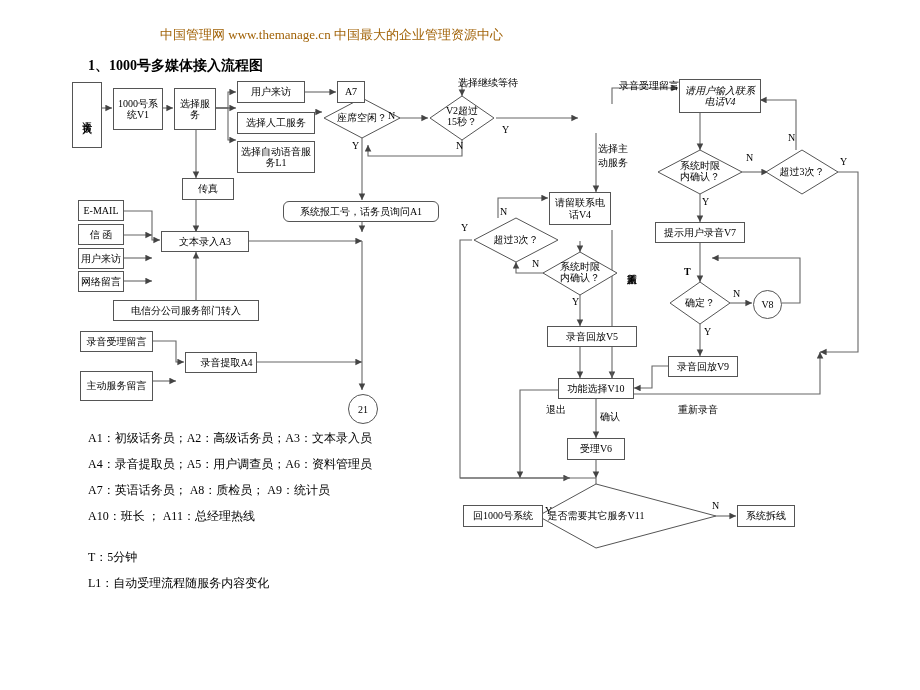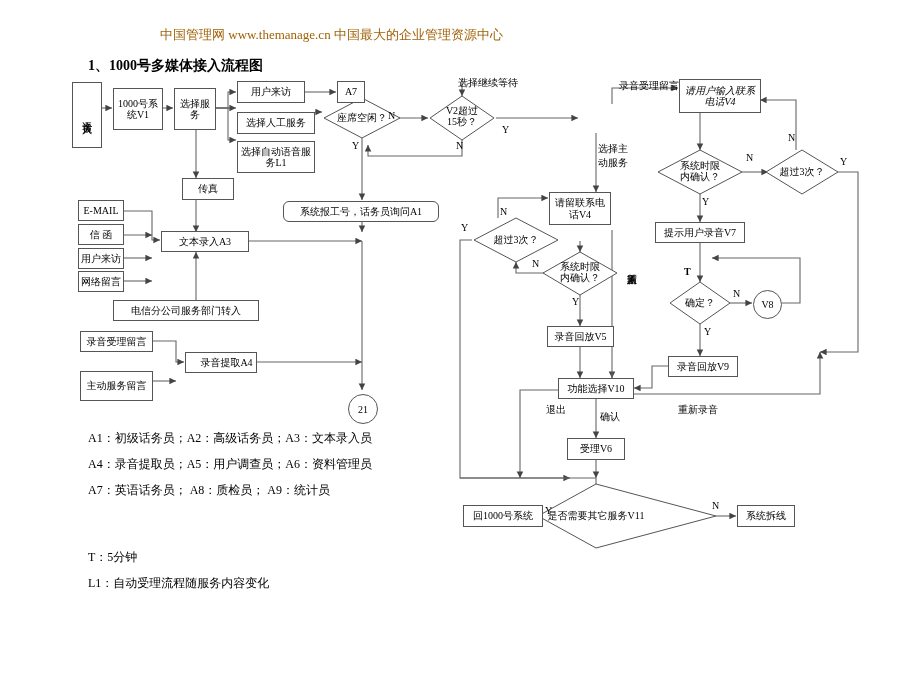--- a/index.html
+++ b/index.html
@@ -186,21 +186,21 @@
 
   <div class="nd" style="left:283px;top:201px;width:156px;height:21px;border-radius:6px;">系统报工号，话务员询问A1</div>
 
   <div class="jn" style="left:348px;top:394px;width:28px;height:28px;">21</div>
 
   <div class="nd" style="left:549px;top:192px;width:62px;height:33px;">请留联系电话V4</div>
   <div class="nd" style="left:679px;top:79px;width:82px;height:34px;font-style:italic;">请用户输入联系电话V4</div>
 
   <div class="nd" style="left:655px;top:222px;width:90px;height:21px;">提示用户录音V7</div>
 
-  <div class="nd" style="left:547px;top:326px;width:67px;height:21px;">录音回放V5</div>
+  <div class="nd" style="left:547px;top:326px;width:90px;height:21px;">录音回放V5</div>
   <div class="nd" style="left:668px;top:356px;width:70px;height:21px;">录音回放V9</div>
 
   <div class="jn" style="left:753px;top:290px;width:27px;height:27px;">V8</div>
 
   <div class="nd" style="left:558px;top:378px;width:76px;height:21px;">功能选择V10</div>
   <div class="nd" style="left:567px;top:438px;width:58px;height:22px;">受理V6</div>
 
   <div class="nd" style="left:463px;top:505px;width:80px;height:22px;">回1000号系统</div>
   <div class="nd" style="left:737px;top:505px;width:58px;height:22px;">系统拆线</div>
 
@@ -247,16 +247,17 @@
   <div class="lbl" style="left:788px;top:132px;">N</div>
   <div class="lbl" style="left:840px;top:156px;">Y</div>
   <div class="lbl" style="left:733px;top:288px;">N</div>
   <div class="lbl" style="left:704px;top:326px;">Y</div>
   <div class="lbl" style="left:545px;top:505px;">Y</div>
   <div class="lbl" style="left:712px;top:500px;">N</div>
 
   <div class="legend" style="left:88px;top:430px;">A1：初级话务员；A2：高级话务员；A3：文本录入员</div>
   <div class="legend" style="left:88px;top:456px;">A4：录音提取员；A5：用户调查员；A6：资料管理员</div>
   <div class="legend" style="left:88px;top:482px;">A7：英语话务员； A8：质检员；     A9：统计员</div>
+  <div class="legend" style="left:88px;top:508px;">A10：班长 ；    A11：总经理热线</div>
   <div class="legend" style="left:88px;top:549px;">T：5分钟</div>
   <div class="legend" style="left:88px;top:575px;">L1：自动受理流程随服务内容变化</div>
 
 </div>
 
 </body></html>

